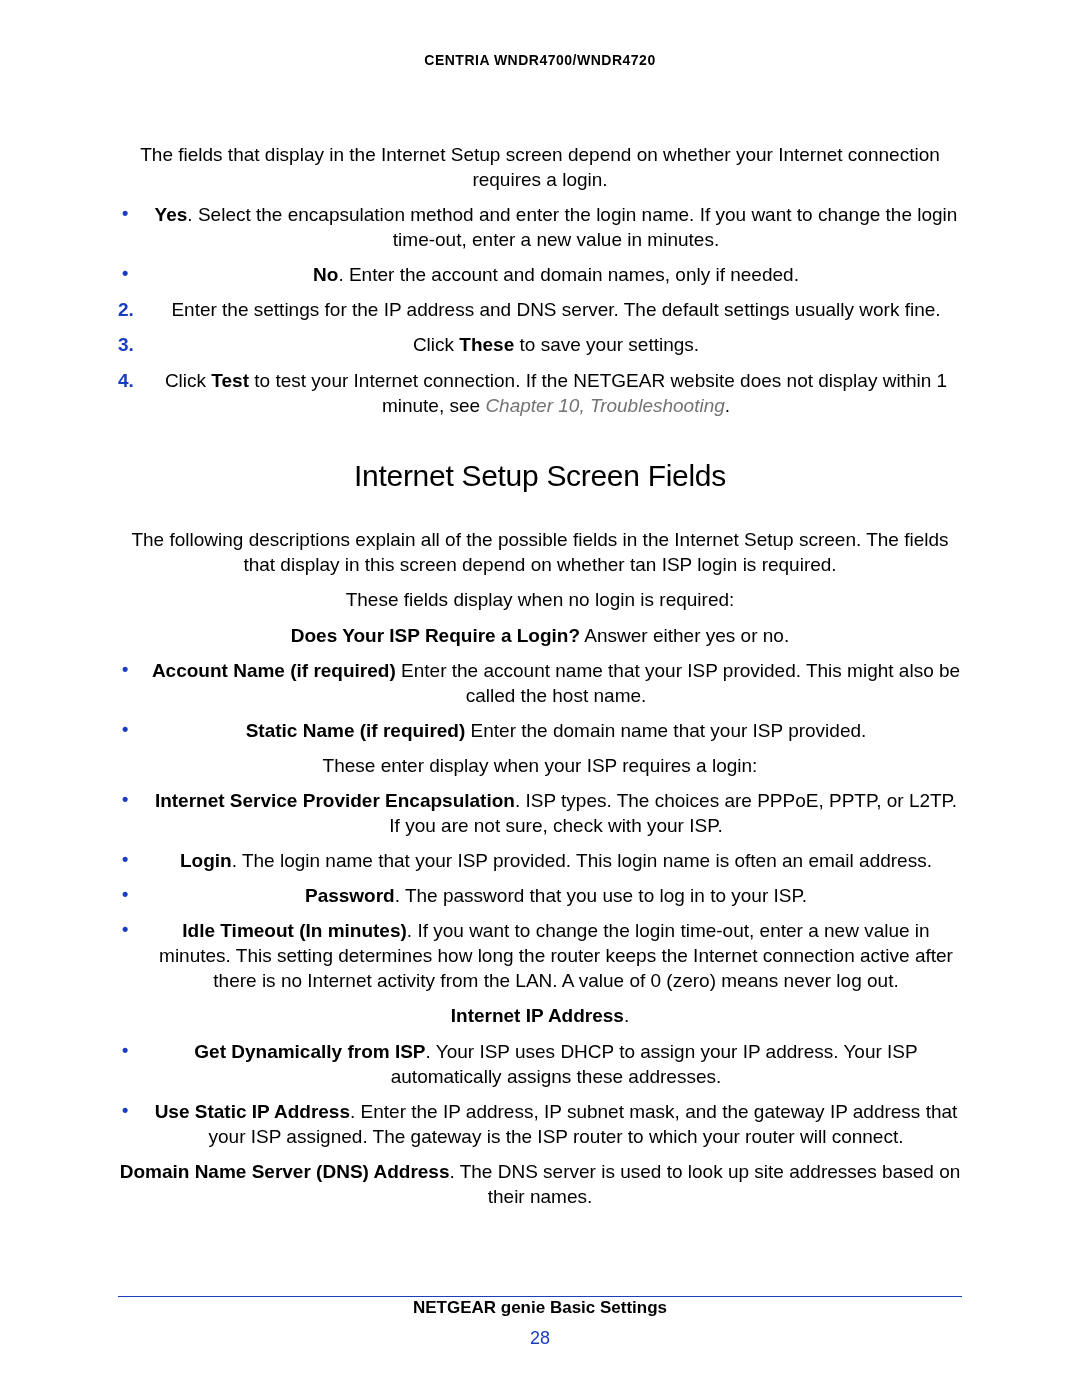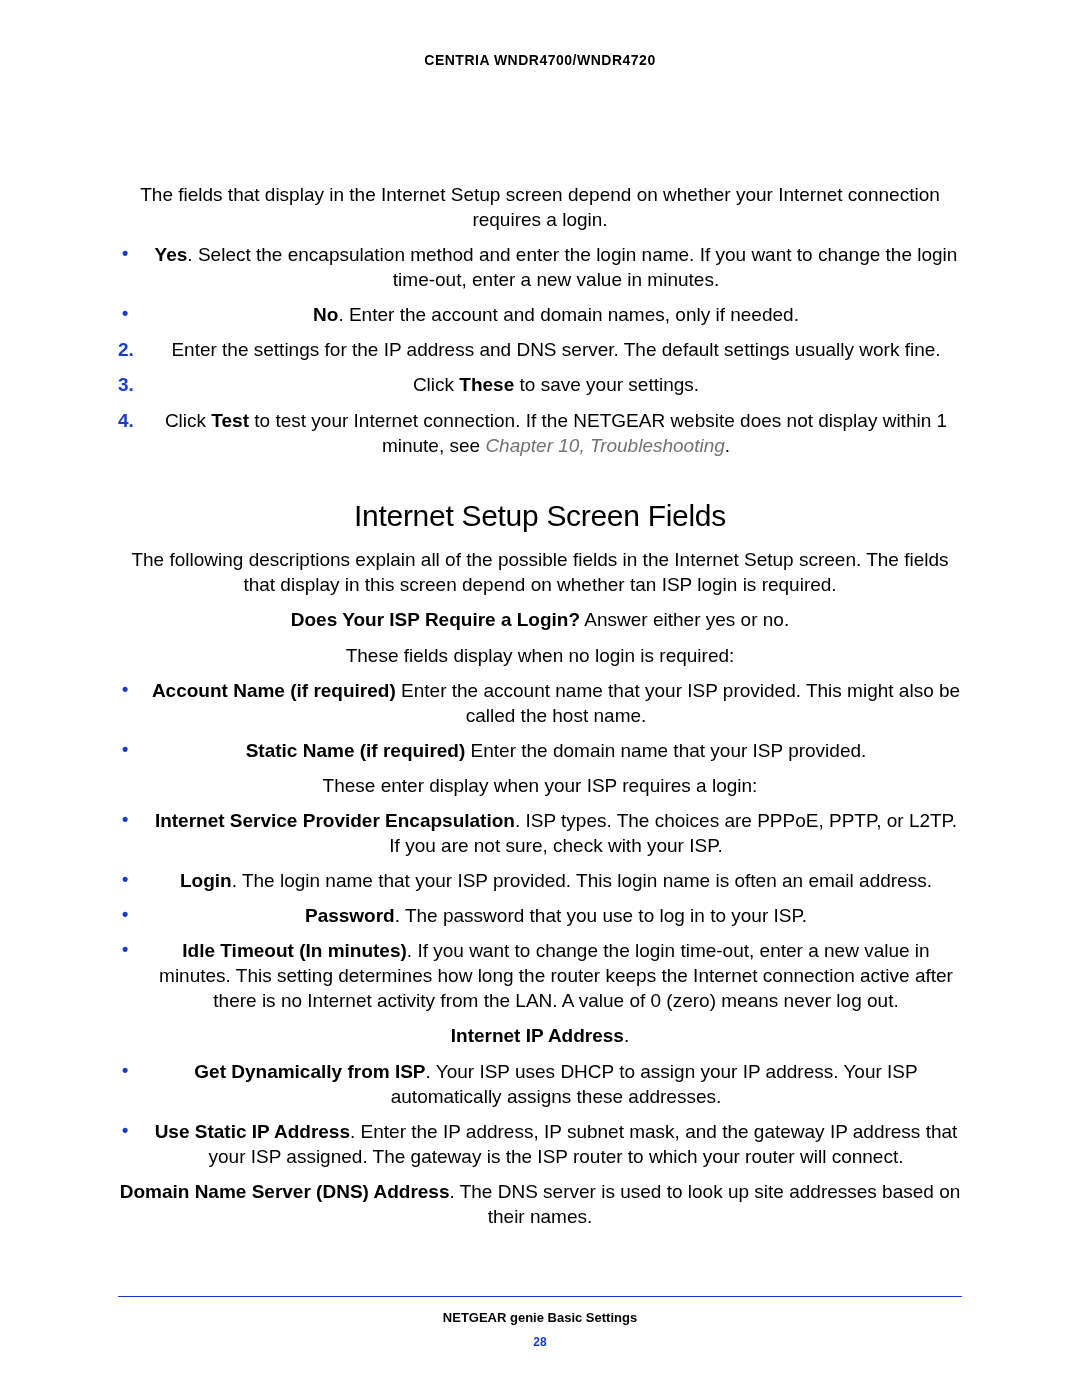--- a/index.html
+++ b/index.html
@@ -14,21 +14,21 @@
     height: 1397px;
     position: relative;
     box-sizing: border-box;
     padding: 52px 118px 0 118px;
   }
   .header {
     text-align: center;
     font-size: 14px;
     font-weight: bold;
     letter-spacing: 0.5px;
-    margin-bottom: 114px;
+    margin-bottom: 74px;
   }
   .body-text {
     font-size: 19px;
     line-height: 1.32;
     text-align: center;
   }
   .indent1 {
     margin-left: 30px;
   }
   .para {
@@ -64,45 +64,45 @@
     font-weight: bold;
   }
   .link {
     color: #737373;
     font-style: italic;
   }
   h2.section-heading {
     font-family: Arial, Helvetica, sans-serif;
     font-weight: normal;
     font-size: 30px;
-    margin: 38px 0 12px 0;
+    margin: 38px 0 32px 0;
     letter-spacing: -0.3px;
   }
   .footer-rule {
     position: absolute;
     left: 118px;
     right: 118px;
     bottom: 100px;
     border-top: 1px solid #1a3cc2;
   }
   .footer {
     position: absolute;
     left: 0;
     right: 0;
     bottom: 48px;
     text-align: center;
   }
   .footer-title {
-    font-size: 13px;
+    font-size: 17px;
     font-weight: bold;
     margin-bottom: 10px;
   }
   .footer-page {
-    font-size: 12px;
-    font-weight: bold;
+    font-size: 18px;
+    font-weight: normal;
     color: #1a3cc2;
   }
 </style>
 </head>
 <body>
 
 <div class="page">
 
   <div class="header">
     <span>CENTRIA WNDR4700/WNDR4720</span>
@@ -135,25 +135,25 @@
 
     <div class="numlist">
       <span class="marker">4.</span>
       <span>Click </span><span class="bold">Test</span><span> to test your Internet connection. If the NETGEAR website does not display within 1 minute, see </span><span class="link">Chapter 10, Troubleshooting</span><span>.</span>
     </div>
 
     <h2 class="section-heading">Internet Setup Screen Fields</h2>
 
     <p class="para">The following descriptions explain all of the possible fields in the Internet Setup screen. The fields that display in this screen depend on whether tan ISP login is required.</p>
 
+    <p class="para">These fields display when no login is required:</p>
+
     <p class="para">
       <span class="bold">Does Your ISP Require a Login?</span><span> Answer either yes or no.</span>
     </p>
-
-    <p class="para">These fields display when no login is required:</p>
 
     <div class="bulletlist">
       <span class="bullet">•</span>
       <span class="bold">Account Name (if required)</span><span> Enter the account name that your ISP provided. This might also be called the host name.</span>
     </div>
 
     <div class="bulletlist">
       <span class="bullet">•</span>
       <span class="bold">Static Name (if required)</span><span> Enter the domain name that your ISP provided.</span>
     </div>

